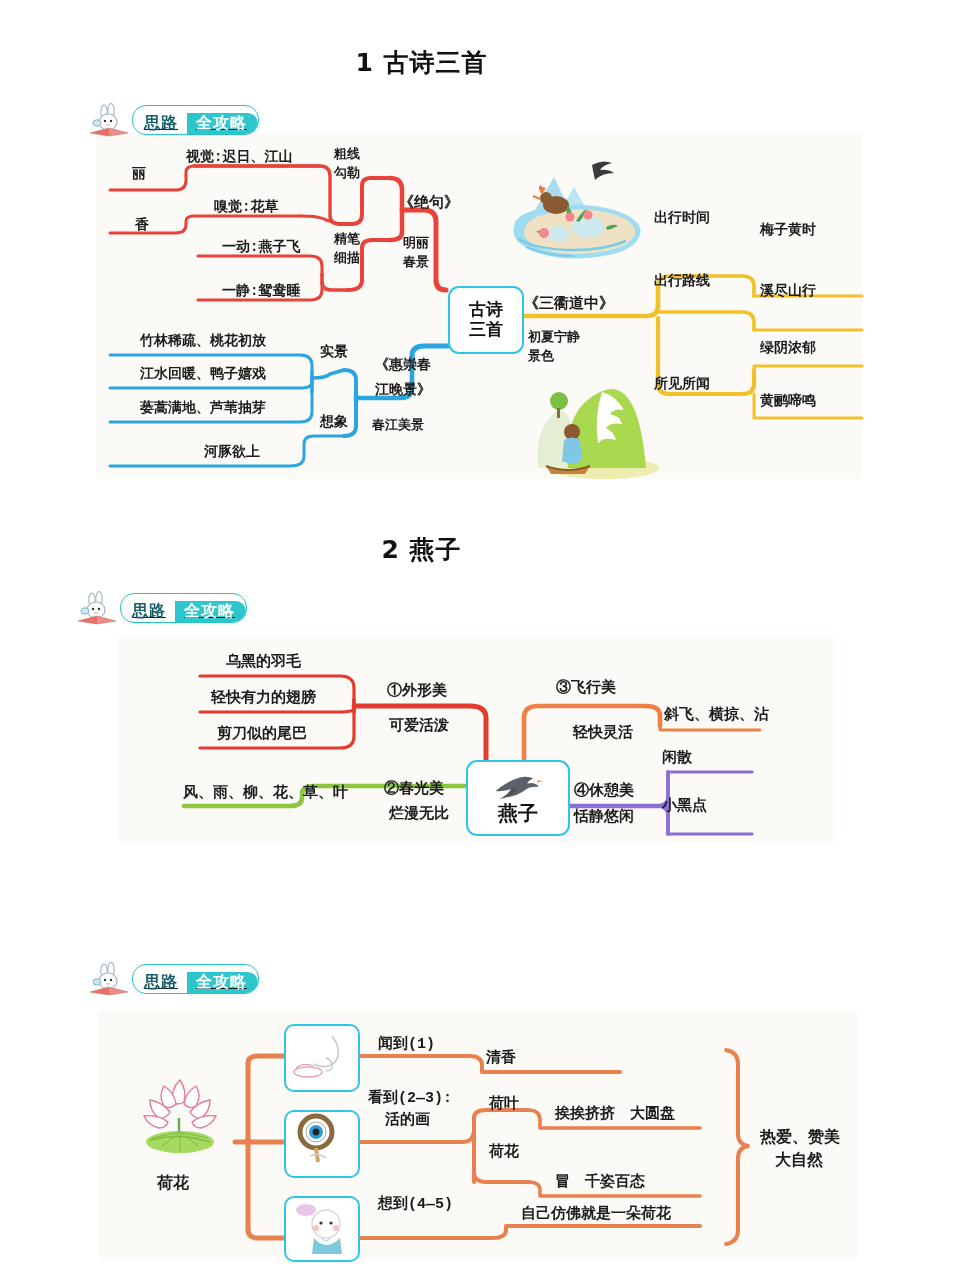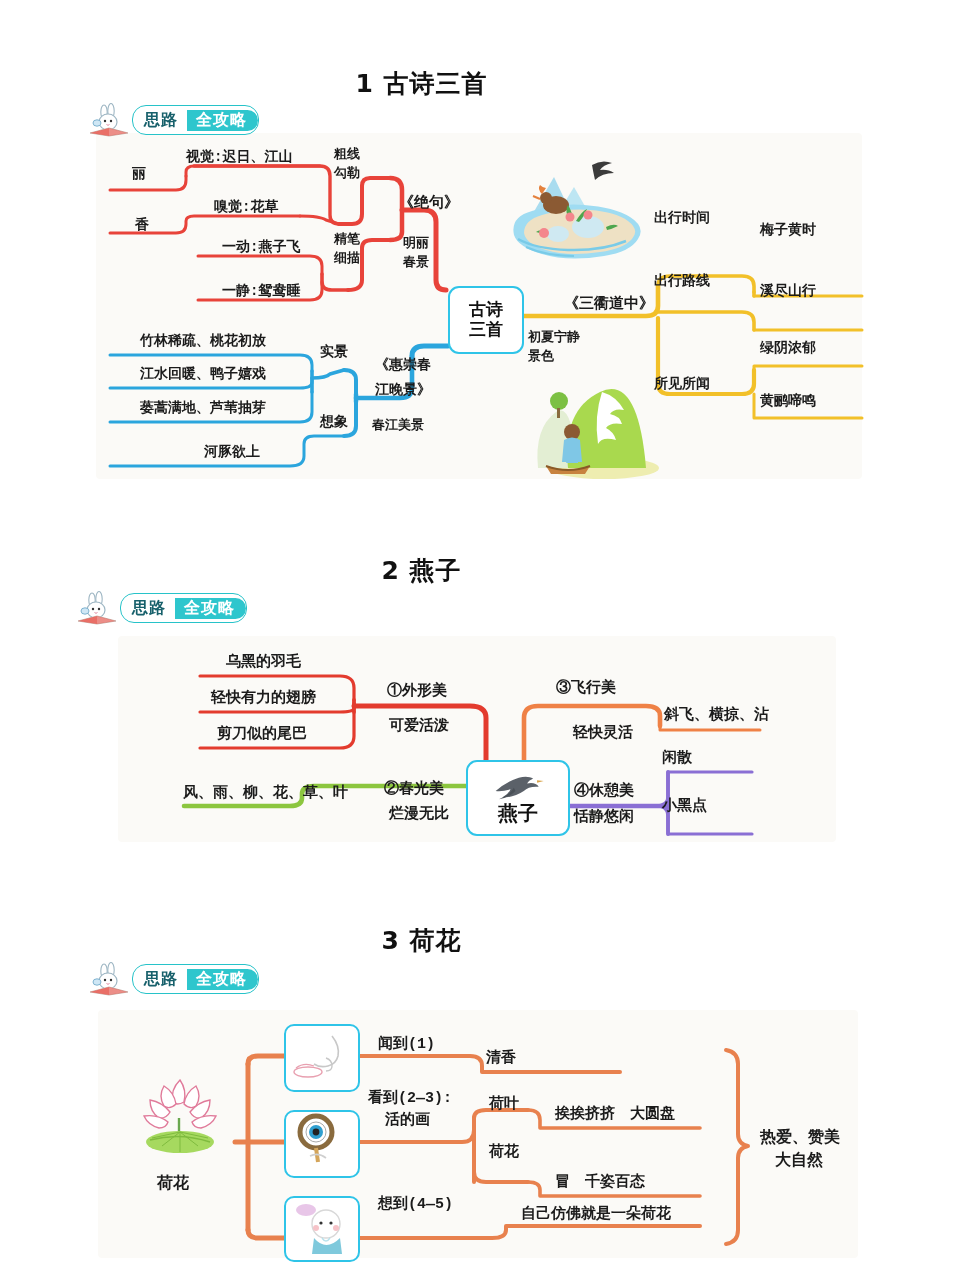--- a/index.html
+++ b/index.html
@@ -10,32 +10,32 @@
     color:#1a1a1a;
     overflow:hidden;
     position:relative;
   }
   .page{position:relative;width:961px;height:1280px;}
 
   
   .sec-title{
     position:absolute;left:0;width:843px;text-align:center;
     font-family:"DejaVu Sans","Liberation Sans",sans-serif;
-    font-size:25px;font-weight:700;letter-spacing:1px;color:#111;margin-top:21px;
+    font-size:25px;font-weight:700;letter-spacing:1px;color:#111;
   }
   #title-1{top:46px;}
   #title-2{top:533px;}
   #title-3{top:903px;}
 
   
   .badge{position:absolute;display:flex;align-items:center;height:32px;}
   .badge .bunny{width:42px;height:34px;position:relative;flex:0 0 auto;margin-right:2px;}
   .badge .pill{
-    display:flex;align-items:center;height:28px;border-radius:14px;overflow:hidden;
-    border:1.5px solid #27c3c9;background:#ffffff;
+    display:flex;align-items:flex-end;height:28px;border-radius:14px;overflow:hidden;
+    border:1.5px solid #27c3c9;background:#ffffff;text-decoration:underline;
   }
   .badge .pill .w{
     display:flex;align-items:center;padding:0 9px 0 11px;
     font-family:"DejaVu Sans","Liberation Sans",sans-serif;
     font-size:16px;font-weight:700;color:#17606b;letter-spacing:1px;
   }
   .badge .pill .t{
     display:flex;align-items:center;padding:0 11px 0 9px;background:#2ec6cd;
     font-family:"DejaVu Sans","Liberation Sans",sans-serif;
     font-size:16px;font-weight:700;color:#ffffff;letter-spacing:1px;
@@ -184,21 +184,21 @@
   <div class="lbl s14" style="left:140px;top:333px;">竹林稀疏、桃花初放</div>
   <div class="lbl s14" style="left:140px;top:366px;">江水回暖、鸭子嬉戏</div>
   <div class="lbl s14" style="left:140px;top:400px;">蒌蒿满地、芦苇抽芽</div>
   <div class="lbl s14" style="left:204px;top:444px;">河豚欲上</div>
   <div class="lbl s14" style="left:320px;top:344px;">实景</div>
   <div class="lbl s14" style="left:320px;top:414px;">想象</div>
   <div class="lbl s14" style="left:375px;top:357px;">《惠崇春</div>
   <div class="lbl s14" style="left:375px;top:382px;">江晚景》</div>
   <div class="lbl s13" style="left:372px;top:419px;">春江美景</div>
 
-  <div class="lbl s15" style="left:524px;top:296px;padding-left:40px;">《三衢道中》</div>
+  <div class="lbl s15" style="left:524px;top:296px;">《三衢道中》</div>
   <div class="lbl s13" style="left:528px;top:331px;">初夏宁静</div>
   <div class="lbl s13" style="left:528px;top:350px;">景色</div>
   <div class="lbl s14" style="left:654px;top:210px;">出行时间</div>
   <div class="lbl s14" style="left:654px;top:273px;">出行路线</div>
   <div class="lbl s14" style="left:654px;top:376px;">所见所闻</div>
   <div class="lbl s14" style="left:760px;top:222px;">梅子黄时</div>
   <div class="lbl s14" style="left:760px;top:283px;">溪尽山行</div>
   <div class="lbl s14" style="left:760px;top:340px;">绿阴浓郁</div>
   <div class="lbl s14" style="left:760px;top:393px;">黄鹂啼鸣</div>
 
@@ -310,21 +310,20 @@
   <div class="lbl s15" style="left:384px;top:781px;">②春光美</div>
   <div class="lbl s15" style="left:389px;top:806px;">烂漫无比</div>
   <div class="lbl s15" style="left:556px;top:680px;text-align:right;">③飞行美</div>
   <div class="lbl s15" style="left:573px;top:717px;margin-top:8px;">轻快灵活</div>
   <div class="lbl s15" style="left:664px;top:707px;">斜飞、横掠、沾</div>
   <div class="lbl s15" style="left:574px;top:783px;">④休憩美</div>
   <div class="lbl s15" style="left:574px;top:809px;">恬静悠闲</div>
   <div class="lbl s15" style="left:662px;top:750px;">闲散</div>
   <div class="lbl s15" style="left:662px;top:798px;">小黑点</div>
 
-  <div class="sec-title" id="title-3">3 荷花</div>
 
   <div class="panel" id="panel-3"></div>
 
   <div class="badge" id="badge-3">
     <div class="bunny">
       <svg width="42" height="34" viewBox="0 0 42 34">
         <ellipse cx="16" cy="9" rx="3.2" ry="7" fill="#fff" stroke="#9fb7c4" stroke-width="1.1"></ellipse>
         <ellipse cx="23" cy="8" rx="3.2" ry="7.5" fill="#fff" stroke="#9fb7c4" stroke-width="1.1"></ellipse>
         <ellipse cx="20" cy="19" rx="9" ry="8" fill="#fff" stroke="#9fb7c4" stroke-width="1.2"></ellipse>
         <circle cx="17" cy="18" r="1.2" fill="#333"></circle>

